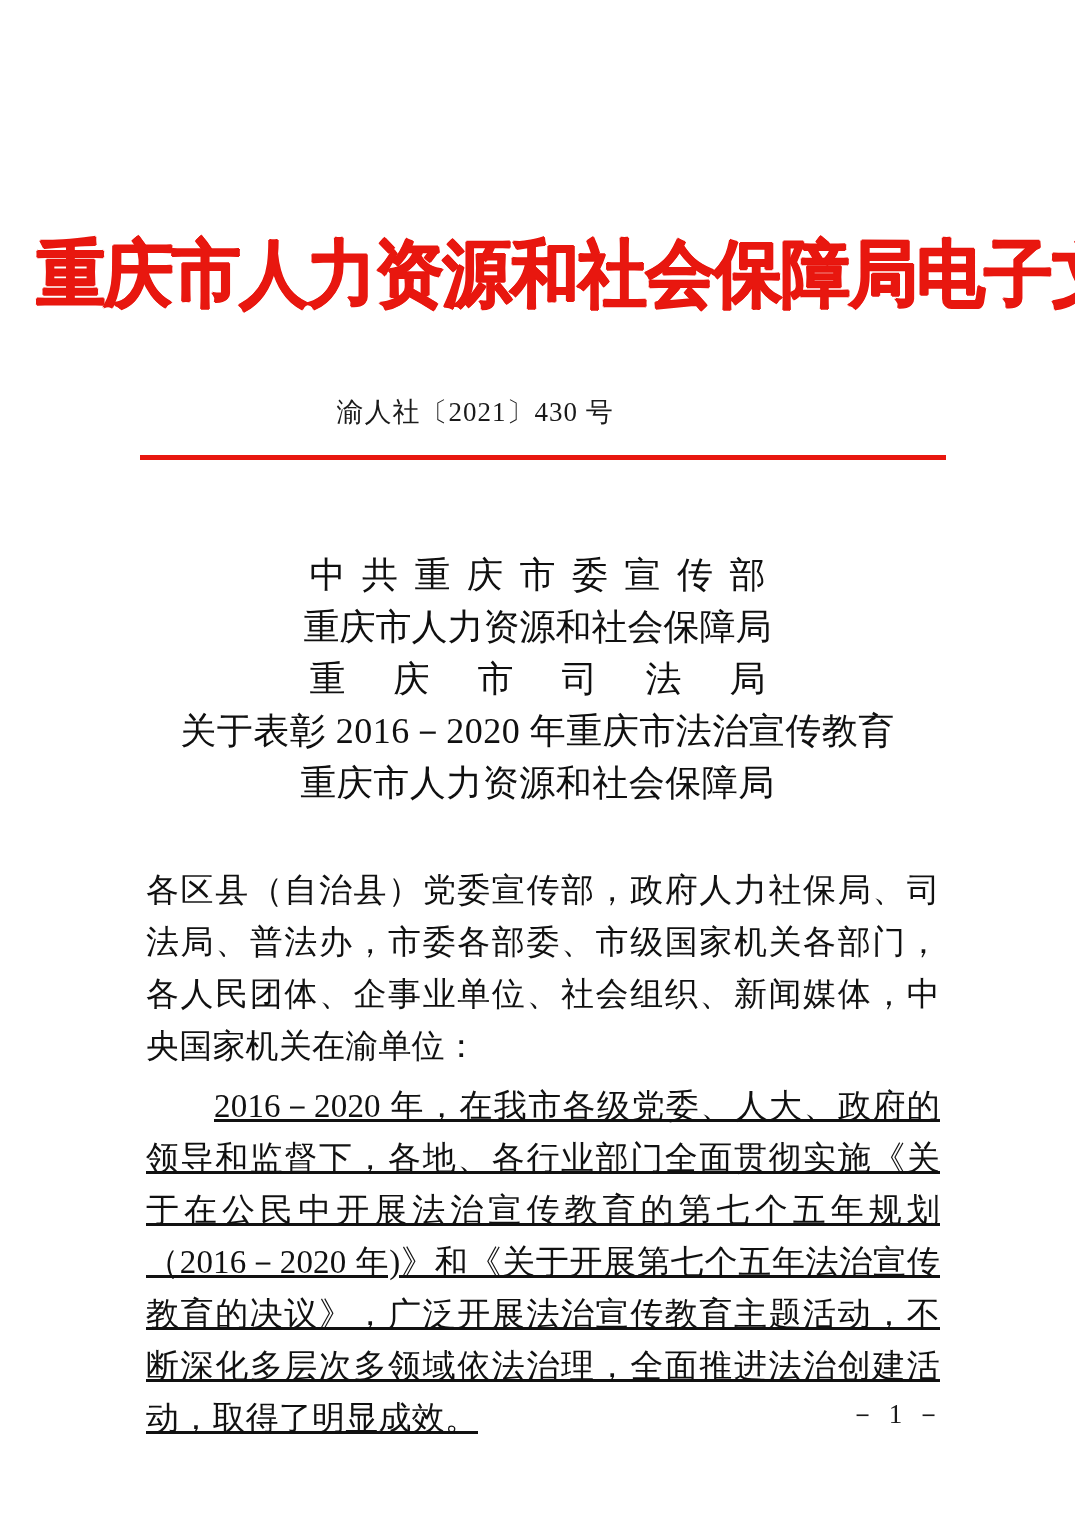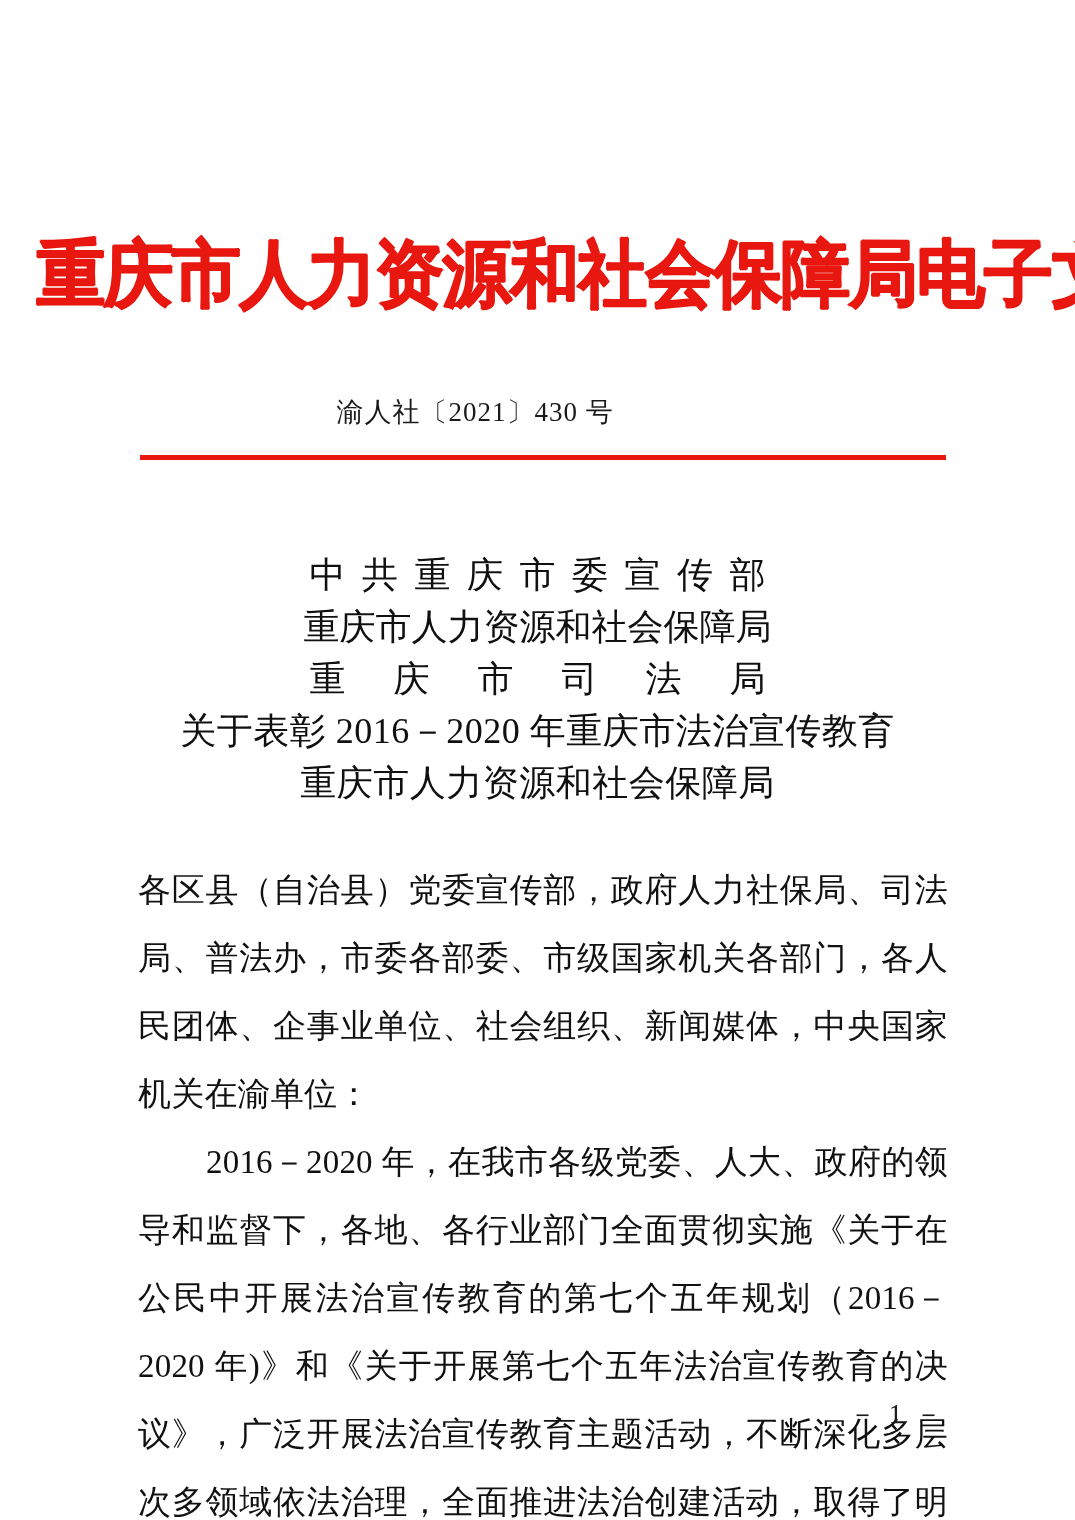--- a/index.html
+++ b/index.html
@@ -93,28 +93,28 @@
 
   
   .body {
     position: absolute;
     top: 856px;
     left: 138px;
     width: 810px;
   }
   .para {
     font-size: 33px;
-    line-height: 68px;
+    line-height: 52px;
     letter-spacing: 0.2px;
     text-align: justify;
     text-justify: inter-ideograph;
-    margin: 0;
+    margin: 8px;
     color: #111111;
   }
-  .para.indent { text-indent: 68px; }
+  .para.indent { text-indent: 68px; text-decoration: underline; }
 
   
   .footer {
     position: absolute;
     top: 1396px;
     left: 0;
     width: 1075px;
     text-align: right;
     padding-right: 130px;
     box-sizing: border-box;

